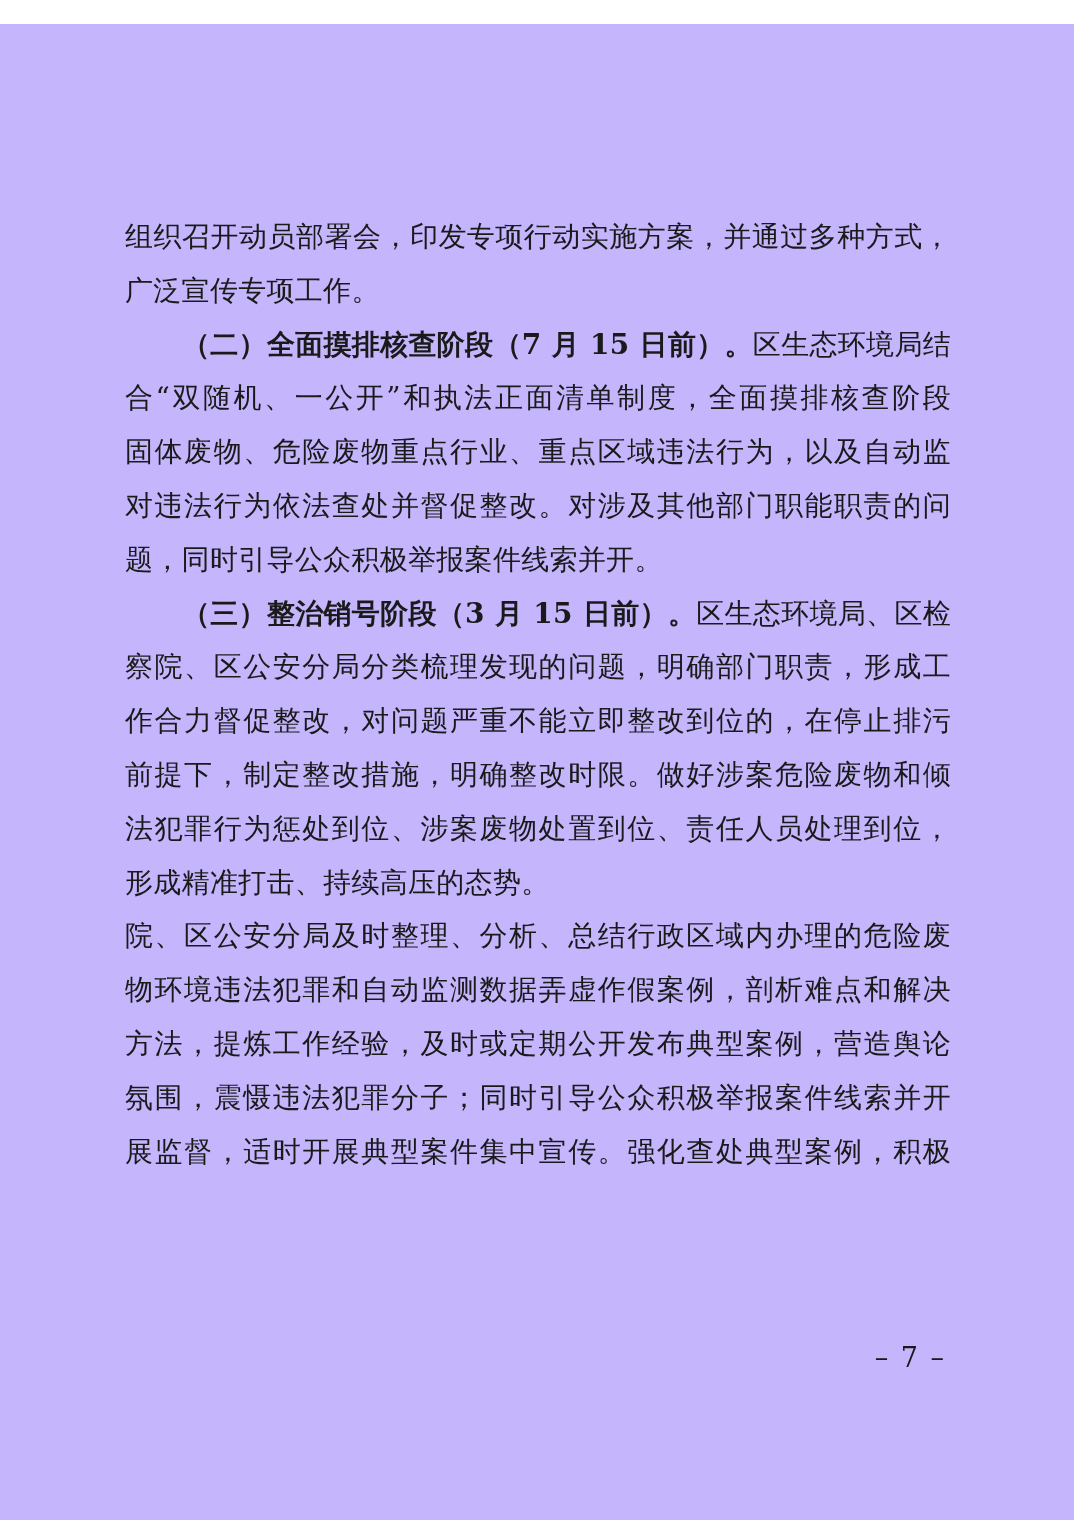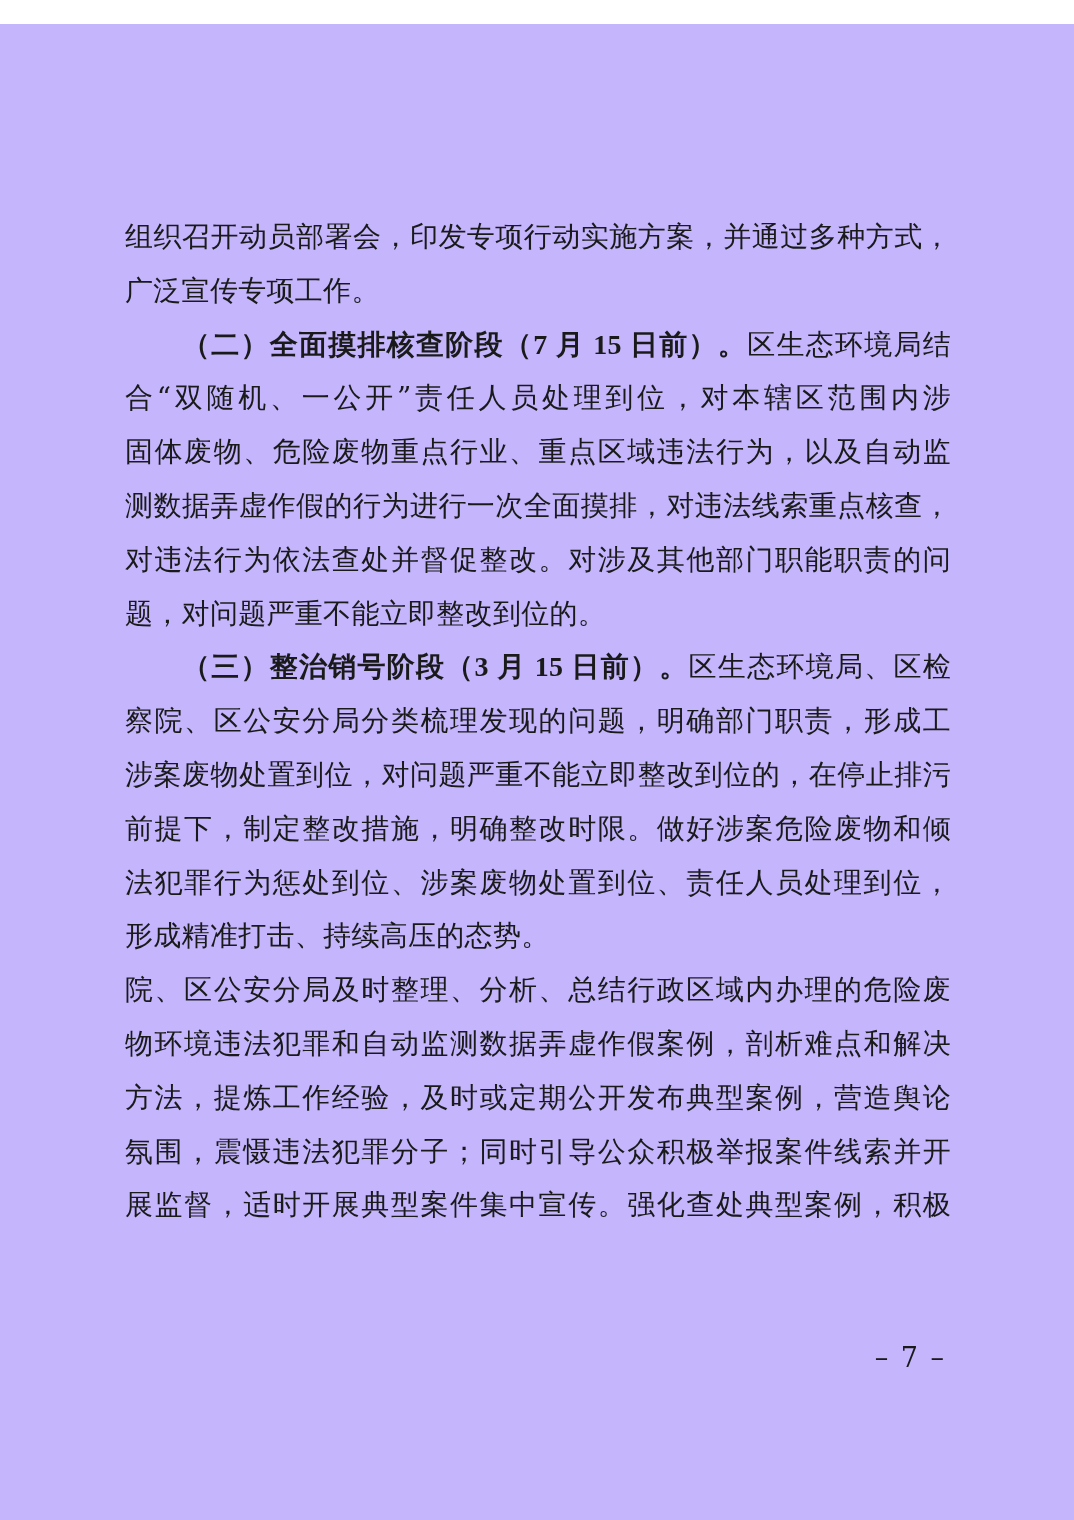--- a/index.html
+++ b/index.html
@@ -39,47 +39,45 @@
   }
   .line.end {
     text-align: left;
     text-align-last: left;
   }
   .line.indent {
     text-indent: 57px;
   }
   .b {
     font-weight: 700;
-    font-family: Liberation Serif, serif;
   }
   .pagenum {
     position: absolute;
     top: 1318px;
     right: 128px;
     font-size: 27px;
     letter-spacing: 2px;
     color: #1a1a1a;
   }
 </style>
 </head>
 <body>
 
 <div class="page">
   <div class="textblock">
     <div class="line"><span>组织召开动员部署会，印发专项行动实施方案，并通过多种方式，</span></div>
     <div class="line end"><span>广泛宣传专项工作。</span></div>
     <div class="line indent"><span class="b">（二）全面摸排核查阶段（7 月 15 日前）。</span><span>区生态环境局结</span></div>
-    <div class="line"><span>合“双随机、一公开”责任人员处理到位，对本辖区范围内涉</span></div>
+    <div class="line"><span>合“双随机、一公开”和执法正面清单制度，全面摸排核查阶段</span></div>
     <div class="line"><span>固体废物、危险废物重点行业、重点区域违法行为，以及自动监</span></div>
-    <div class="line"><span>测数据弄虚作假的行为进行一次全面摸排，对违法线索重点核查，</span></div>
     <div class="line"><span>对违法行为依法查处并督促整改。对涉及其他部门职能职责的问</span></div>
-    <div class="line end"><span>题，对问题严重不能立即整改到位的。</span></div>
+    <div class="line end"><span>题，同时引导公众积极举报案件线索并开。</span></div>
     <div class="line indent"><span class="b">（三）整治销号阶段（3 月 15 日前）。</span><span>区生态环境局、区检</span></div>
     <div class="line"><span>察院、区公安分局分类梳理发现的问题，明确部门职责，形成工</span></div>
-    <div class="line"><span>涉案废物处置到位，对问题严重不能立即整改到位的，在停止排污</span></div>
+    <div class="line"><span>作合力督促整改，对问题严重不能立即整改到位的，在停止排污</span></div>
     <div class="line"><span>前提下，制定整改措施，明确整改时限。做好涉案危险废物和倾</span></div>
     <div class="line"><span>法犯罪行为惩处到位、涉案废物处置到位、责任人员处理到位，</span></div>
     <div class="line end"><span>形成精准打击、持续高压的态势。</span></div>
     <div class="line"><span>院、区公安分局及时整理、分析、总结行政区域内办理的危险废</span></div>
     <div class="line"><span>物环境违法犯罪和自动监测数据弄虚作假案例，剖析难点和解决</span></div>
     <div class="line"><span>方法，提炼工作经验，及时或定期公开发布典型案例，营造舆论</span></div>
     <div class="line"><span>氛围，震慑违法犯罪分子；同时引导公众积极举报案件线索并开</span></div>
     <div class="line"><span>展监督，适时开展典型案件集中宣传。强化查处典型案例，积极</span></div>
   </div>
   <div class="pagenum">– 7 –</div>

